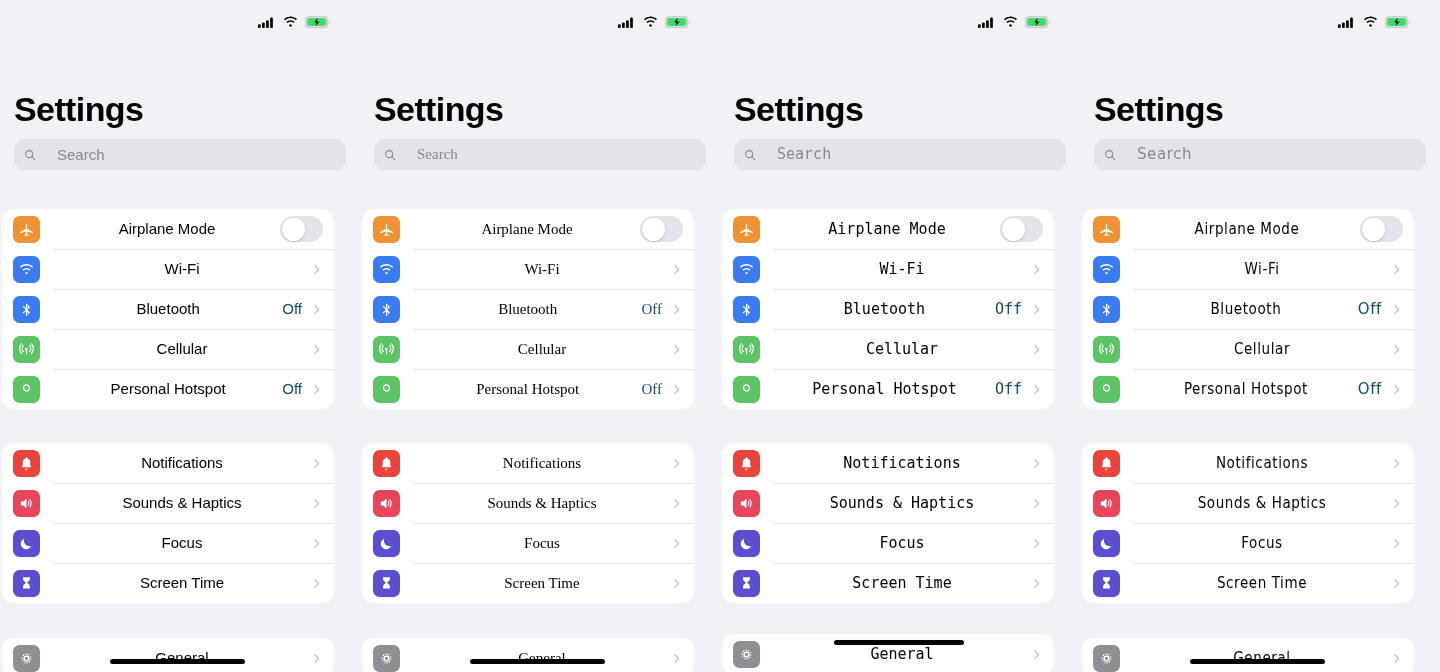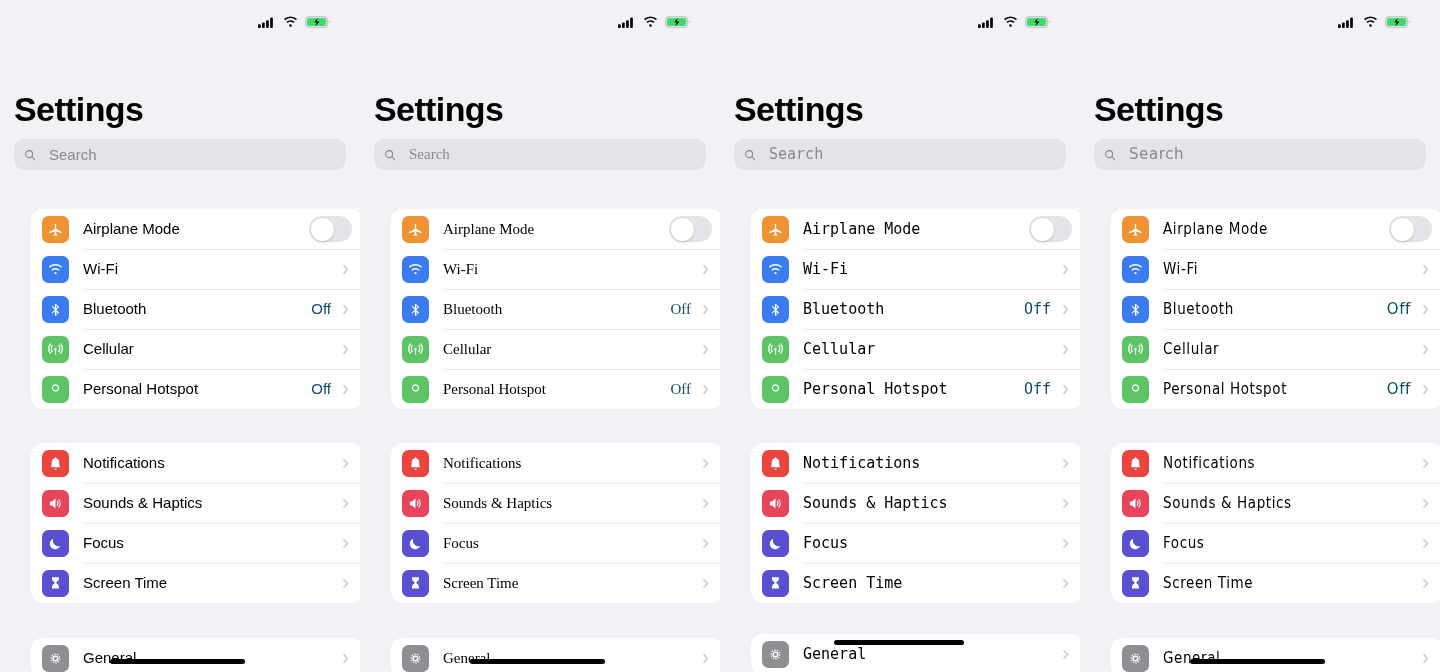--- a/index.html
+++ b/index.html
@@ -7,20 +7,21 @@
     width: 1440px; height: 672px;
     background: #f1f1f6;
     font-family: "Liberation Sans", sans-serif;
     overflow: hidden;
   }
   .stage {
     position: relative;
     width: 1440px; height: 514px;
     display: flex;
     background: #f1f1f6;
+    text-align: center;
   }
   .panel {
     position: relative;
     width: 360px;
     height: 672px;
     overflow: hidden;
     background: #f1f1f6;
   }
   
   .panel.font-sans  .varfont { font-family: "Liberation Sans", sans-serif; }
@@ -60,32 +61,32 @@
     position: absolute;
     left: 14px;
     top: 139px;
     width: 332px;
     height: 31px;
     background: #e3e3e8;
     border-radius: 10px;
     display: flex;
     align-items: center;
     padding-left: 9px;
-    gap: 12px;
+    gap: 20px;
   }
   .search-placeholder {
     font-size: 15px;
     color: #8a8a8e;
     line-height: 17px;
   }
 
   
   .group {
     position: absolute;
-    left: 31px;
+    left: 2px;
     width: 332px;
     background: #ffffff;
     border-radius: 12px;
     overflow: hidden;
   }
   .g1 { top: 209px; }
   .g2 { top: 443px; }
   .g3 { top: 638px; }
 
   .panel.shift-up .g1 { top: 209px; }

